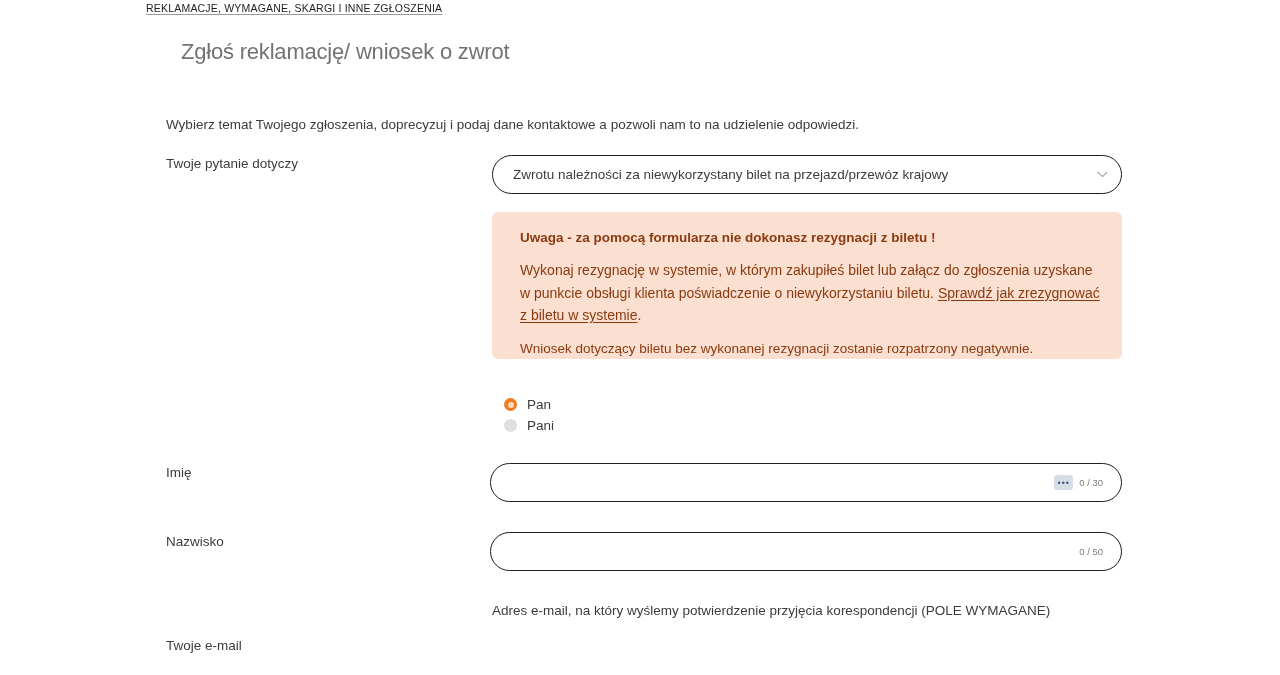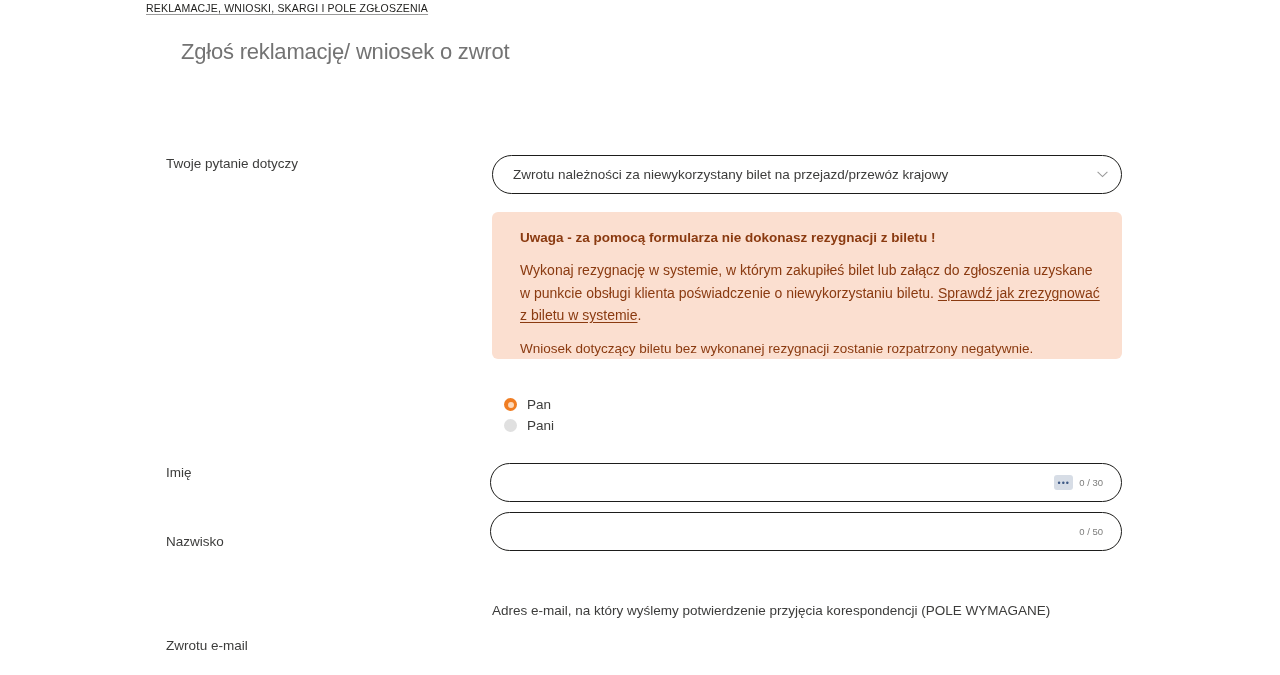--- a/index.html
+++ b/index.html
@@ -194,21 +194,21 @@
     height: 39px;
     border: 1px solid #1d1d1b;
     border-radius: 20px;
     background: #ffffff;
     box-sizing: border-box;
     display: flex;
     align-items: center;
     justify-content: flex-end;
   }
   .input-imie { top: 463px; }
-  .input-nazwisko { top: 512px; }
+  .input-nazwisko { top: 532px; }
   .input-email { top: 636px; height: 39px; }
 
   .input-field {
     position: absolute;
     left: 0;
     top: 0;
     width: 100%;
     height: 100%;
     border: none;
     outline: none;
@@ -256,24 +256,25 @@
     font-size: 13.5px;
     color: #3c3c3b;
     white-space: nowrap;
   }
 </style>
 </head>
 <body>
 
 <div class="page">
 
-  <a class="breadcrumb" href="#">REKLAMACJE, WNIOSKI, SKARGI I POLE ZGŁOSZENIA</a>
+  <a class="breadcrumb" href="#">REKLAMACJE, WYMAGANE, SKARGI I INNE ZGŁOSZENIA</a>
 
   <h1 class="page-title">Zgłoś reklamację/ wniosek o zwrot</h1>
 
+  <div class="intro">Wybierz temat Twojego zgłoszenia, doprecyzuj i podaj dane kontaktowe a pozwoli nam to na udzielenie odpowiedzi.</div>
 
   <div class="field-label lbl-topic">Twoje pytanie dotyczy</div>
 
   <div class="select-wrap">
     <span class="select-value">Zwrotu należności za niewykorzystany bilet na przejazd/przewóz krajowy</span>
     <span class="select-arrow">
       <svg width="11" height="7" viewBox="0 0 11 7" aria-hidden="true">
         <path d="M0.6 0.8 L5.5 5.6 L10.4 0.8" fill="none" stroke="#9a9a9a" stroke-width="1.1"></path>
       </svg>
     </span>
@@ -307,15 +308,15 @@
     <span class="counter">0 / 30</span>
   </div>
 
   <div class="field-label lbl-nazwisko">Nazwisko</div>
   <div class="input-wrap input-nazwisko">
     <input class="input-field" type="text" value="" style="">
     <span class="counter">0 / 50</span>
   </div>
 
   <div class="email-helper">Adres e-mail, na który wyślemy potwierdzenie przyjęcia korespondencji (POLE WYMAGANE)</div>
-  <div class="field-label lbl-email">Zwrotu e-mail</div>
+  <div class="field-label lbl-email">Twoje e-mail</div>
 
 </div>
 
 </body></html>

